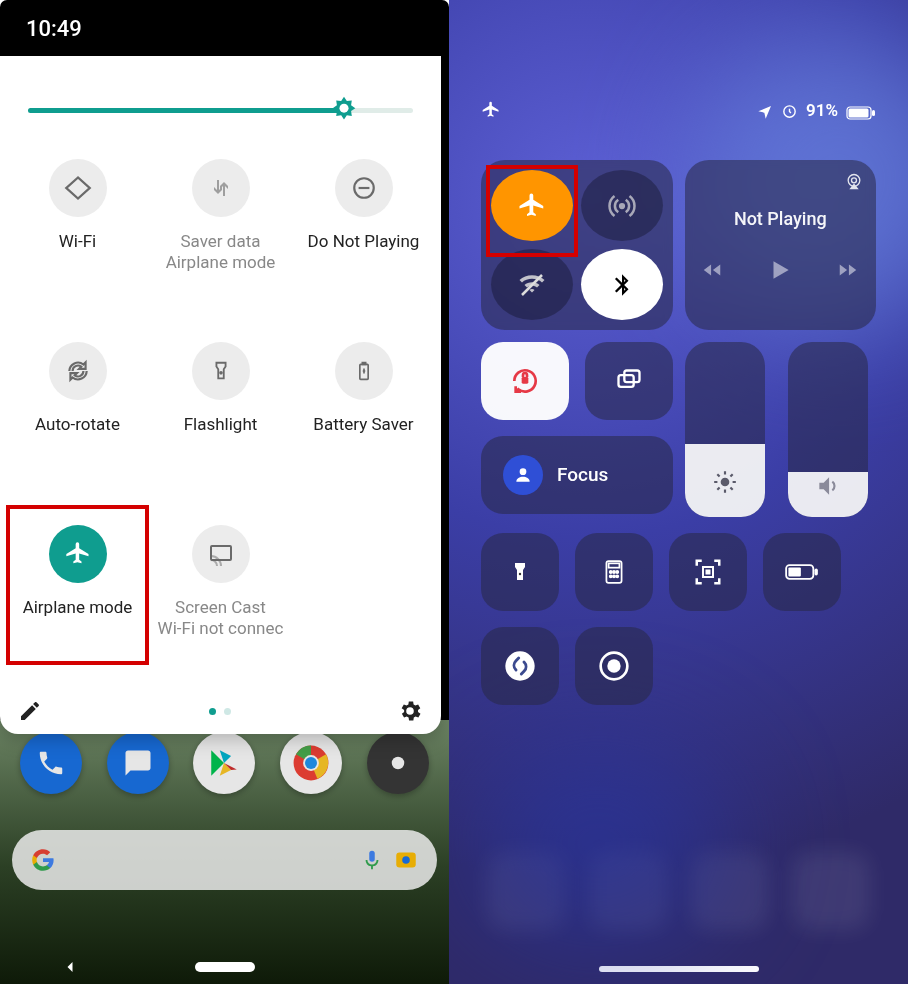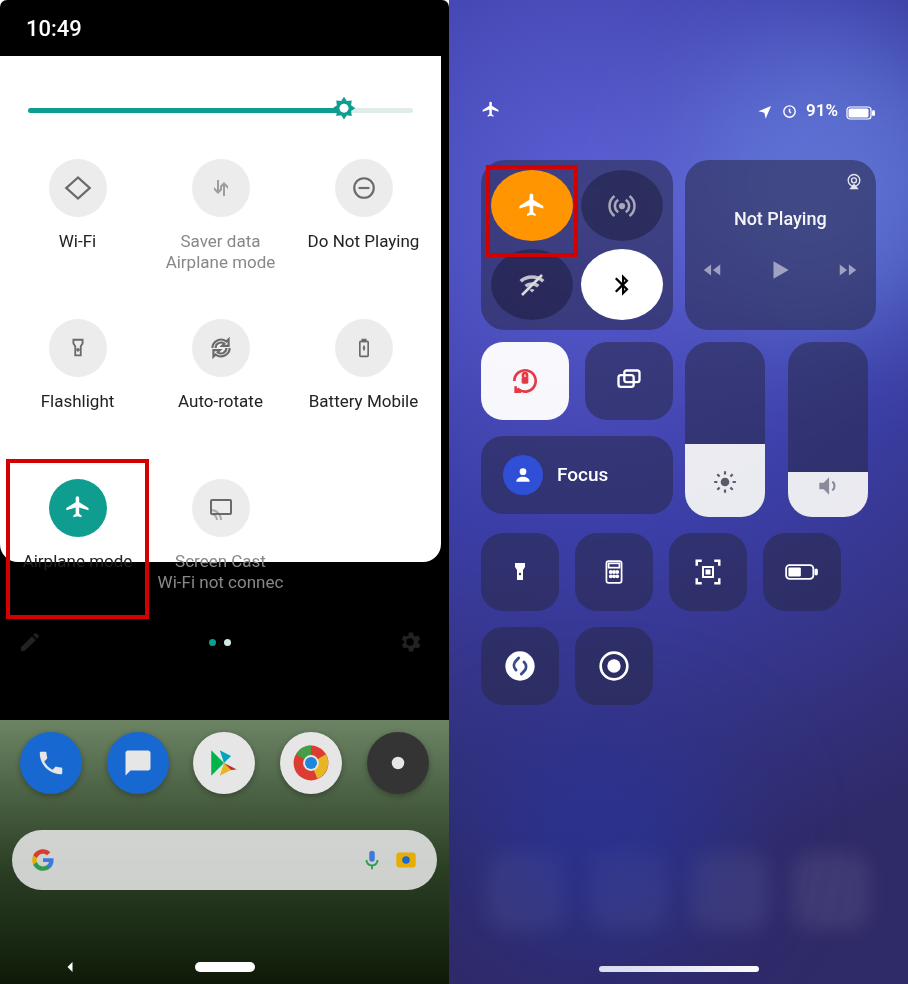--- a/index.html
+++ b/index.html
@@ -1,21 +1,21 @@
 <!DOCTYPE html>
 <html><head>
 <meta charset="utf-8">
 <style>
   * { box-sizing: border-box; margin: 0; padding: 0; }
   body { width: 908px; height: 984px; font-family: -apple-system, Roboto, Arial, sans-serif; background: #fff; overflow: hidden; }
   .container { display: flex; width: 908px; height: 984px; }
   
   .android { width: 449px; height: 984px; position: relative; background: #000; border-radius: 7px; }
   .android-statusbar { height: 56px; display: flex; align-items: center; padding: 0 26px; color: #fff; font-size: 22px; font-weight: 500; }
-  .android-panel { position: absolute; top: 56px; left: 0; right: 8px; height: 506px; background: #fff; border-radius: 0 0 18px 18px; box-shadow: 0 4px 20px rgba(0,0,0,.25); display: flex; flex-direction: column; padding: 44px 0 0; }
+  .android-panel { position: absolute; top: 56px; left: 0; right: 8px; height: 678px; background: #fff; border-radius: 0 0 18px 18px; box-shadow: 0 4px 20px rgba(0,0,0,.25); display: flex; flex-direction: column; padding: 44px 0 0; }
   .brightness-row { padding: 8px 28px 30px; position: relative; }
   .brightness-track { height: 5px; background: #e0ece8; border-radius: 3px; position: relative; }
   .brightness-fill { position: absolute; left: 0; top: 0; bottom: 0; width: 82%; background: #0f9d8f; border-radius: 3px; }
   .brightness-thumb { position: absolute; top: 50%; left: 82%; width: 34px; height: 34px; transform: translate(-50%, -50%); display: flex; align-items: center; justify-content: center; }
   .qs-grid { display: grid; grid-template-columns: repeat(3, 1fr); padding: 0 6px; flex: 1; row-gap: 0; }
   .qs-tile { display: flex; flex-direction: column; align-items: center; justify-content: flex-start; padding-top: 16px; height: 160px; }
   .qs-circle { width: 58px; height: 58px; border-radius: 50%; background: #ececec; display: flex; align-items: center; justify-content: center; color: #6a6a6a; margin-bottom: 14px; }
   .qs-circle.active { background: #0f9d8f; color: #fff; }
   .qs-label { font-size: 17px; color: #222; text-align: center; line-height: 1.25; }
   .qs-sub { font-size: 17px; color: #888; text-align: center; line-height: 1.2; white-space: nowrap; overflow: hidden; }
@@ -171,44 +171,44 @@
           <div class="qs-circle">
               <svg width="26" height="26" viewBox="0 0 24 24" fill="none" stroke="currentColor" stroke-width="2">
                 <circle cx="12" cy="12" r="9"></circle>
                 <path d="M7 12h10"></path>
               </svg>
             </div>
           <div class="qs-label">Do Not Playing</div>
         </div>
         <div class="qs-tile">
           <div class="qs-circle">
+              <svg width="26" height="26" viewBox="0 0 24 24" fill="none" stroke="currentColor" stroke-width="2">
+                <path d="M4 12a8 8 0 0 1 13-6l2-2v6h-6l2-2a5 5 0 0 0-8 4M20 12a8 8 0 0 1-13 6l-2 2v-6h6l-2 2a5 5 0 0 0 8-4"></path>
+              </svg>
+            </div>
+          <div class="qs-label">Auto-rotate</div>
+        </div>
+        <div class="qs-tile">
+          <div class="qs-circle">
               <svg width="22" height="26" viewBox="0 0 24 24" fill="none" stroke="currentColor" stroke-width="2">
                 <path d="M7 3h10v4l-2 3v10H9V10L7 7z"></path>
                 <circle cx="12" cy="14" r="1" fill="currentColor"></circle>
               </svg>
             </div>
           <div class="qs-label">Flashlight</div>
         </div>
-        <div class="qs-tile">
-          <div class="qs-circle">
-              <svg width="26" height="26" viewBox="0 0 24 24" fill="none" stroke="currentColor" stroke-width="2">
-                <path d="M4 12a8 8 0 0 1 13-6l2-2v6h-6l2-2a5 5 0 0 0-8 4M20 12a8 8 0 0 1-13 6l-2 2v-6h6l-2 2a5 5 0 0 0 8-4"></path>
-              </svg>
-            </div>
-          <div class="qs-label">Auto-rotate</div>
-        </div>
 
         <div class="qs-tile">
           <div class="qs-circle">
               <svg width="20" height="26" viewBox="0 0 24 24" fill="none" stroke="currentColor" stroke-width="2">
                 <rect x="7" y="4" width="10" height="18" rx="1"></rect>
                 <path d="M10 2h4v2h-4zM12 9v3m-1.5 0h3M12 12v3" stroke-width="2"></path>
               </svg>
             </div>
-          <div class="qs-label">Battery Mobile</div>
+          <div class="qs-label">Battery Saver</div>
         </div>
         <div class="qs-tile qs-highlight">
           <div class="qs-circle active">
               <svg width="28" height="28" viewBox="0 0 24 24" fill="currentColor">
                 <path d="M21 14v-2l-8-5V3.5a1.5 1.5 0 0 0-3 0V7l-8 5v2l8-2.5V17l-2 1.5V20l3.5-1L15 20v-1.5L13 17v-5.5z"></path>
               </svg>
             </div>
           <div class="qs-label">Airplane mode</div>
         </div>
         <div class="qs-tile">

